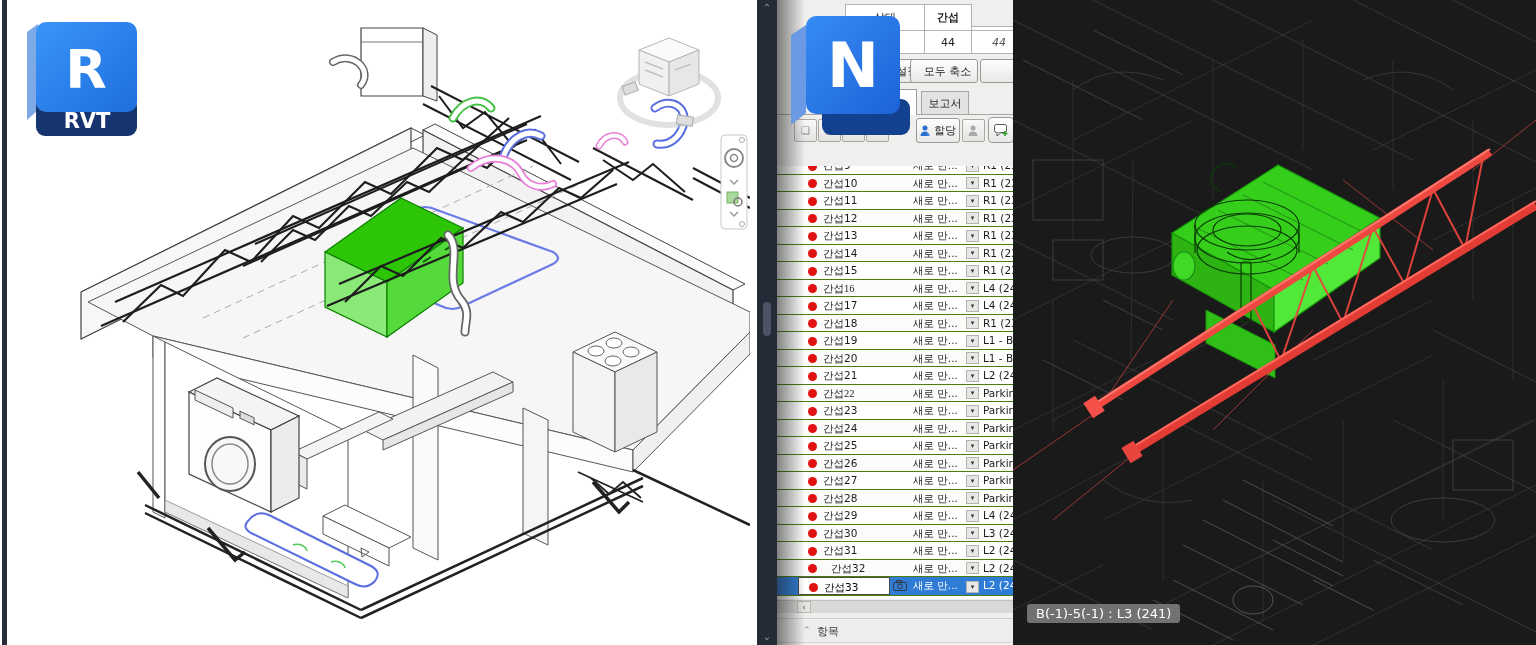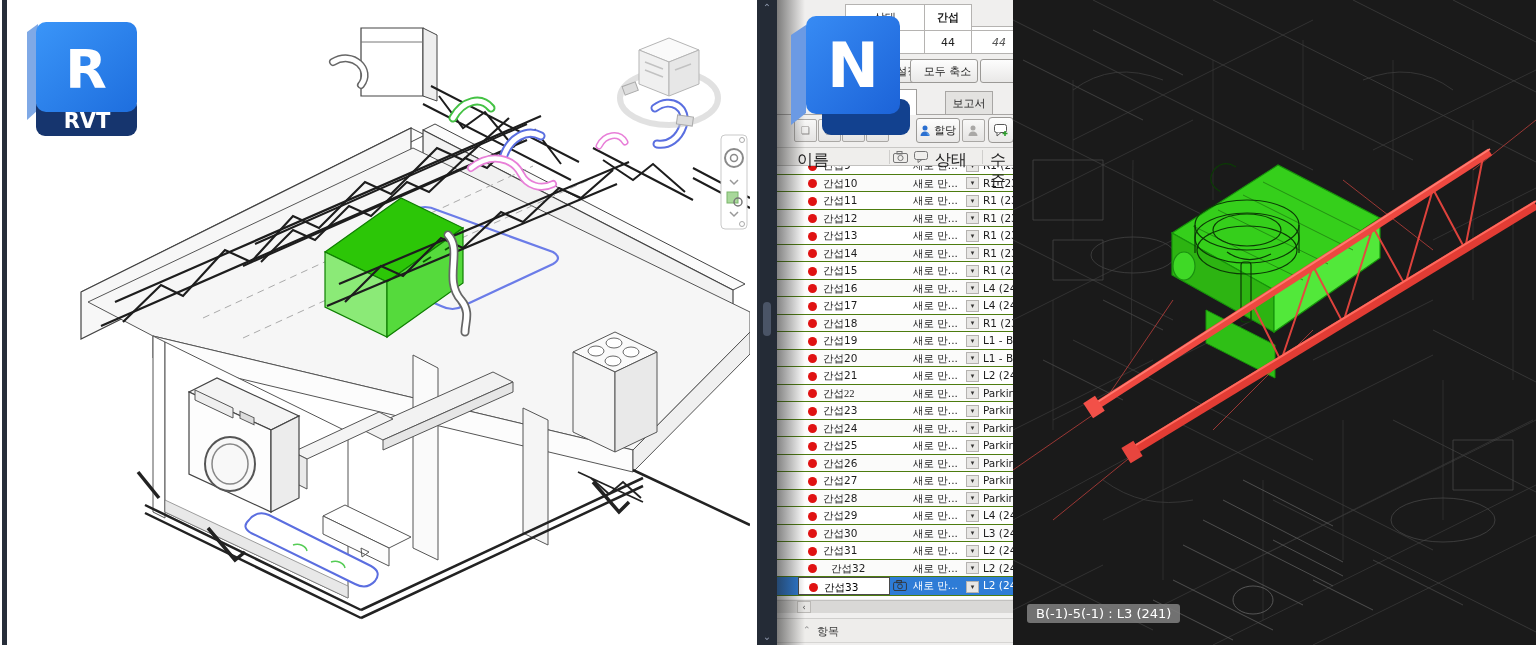--- a/index.html
+++ b/index.html
@@ -242,21 +242,21 @@
       </div>
     <div class="btn" style="left:133px;top:59px;width:68px;padding-left:7px;">
       <span style="white-space:nowrap;">모두 축소</span>
       </div>
     <div class="btn" style="left:203px;top:59px;width:48px;"></div>
 
     <div style="position:absolute;left:0;top:114px;width:236px;height:1px;background:#a8a6a4;"></div>
     <div class="tab active" style="left:80px;top:89px;width:60px;">
       <span>결과</span>
       </div>
-    <div class="tab inactive" style="left:144px;top:91px;width:48px;height:24px;margin-left:24px;">
+    <div class="tab inactive" style="left:144px;top:91px;width:48px;height:24px;">
       <span>보고서</span>
       </div>
 
     <div class="mini-btn" style="left:17px;top:119px;">❏</div>
     <div class="mini-btn" style="left:41px;top:119px;">❏</div>
     <div class="mini-btn" style="left:65px;top:119px;">⌗</div>
     <div class="mini-btn" style="left:89px;top:119px;">⌗</div>
     <div class="btn" style="left:139px;top:118px;width:44px;height:25px;">
       <svg width="11" height="12" viewBox="0 0 11 12" style="margin-right:3px;">
         <circle cx="5" cy="3" r="2.5" fill="#2a6fd0"></circle>
@@ -273,36 +273,20 @@
       </div>
     <div class="btn" style="left:211px;top:117px;width:26px;height:26px;border-radius:4px;">
       <svg width="15" height="13" viewBox="0 0 15 13">
         <rect x="0.5" y="0.5" width="12" height="8" rx="2" fill="#fff" stroke="#555"></rect>
         <path d="M3,8.5 L3,12 L7,8.5" fill="#fff" stroke="#555"></path>
         <path d="M11,7 v5 M8.5,9.5 h5" stroke="#2d9e2d" stroke-width="1.6"></path>
         </svg>
       </div>
   </div>
 
-  <div class="abs" id="list-header">
-    <span style="position:absolute;left:20px;top:2px;color:#222;">이름</span>
-    <svg style="position:absolute;left:116px;top:3px;" width="15" height="12" viewBox="0 0 15 12">
-      <rect x="0.5" y="2.5" width="14" height="9" rx="1.5" fill="none" stroke="#777"></rect>
-      <rect x="4" y="0.5" width="5" height="2.5" fill="none" stroke="#777"></rect>
-      <circle cx="7.5" cy="7" r="2.6" fill="none" stroke="#777"></circle>
-      </svg>
-    <svg style="position:absolute;left:137px;top:3px;" width="14" height="12" viewBox="0 0 14 12">
-      <rect x="0.5" y="0.5" width="13" height="8" rx="2" fill="none" stroke="#777"></rect>
-      <path d="M4,8.5 L4,11.5 L8,8.5" fill="none" stroke="#777"></path>
-      </svg>
-    <span style="position:absolute;left:158px;top:2px;color:#222;">상태</span>
-    <span style="position:absolute;left:213px;top:2px;color:#222;">수준</span>
-    <span style="position:absolute;left:112px;top:2px;width:1px;height:14px;background:#cfcecc;"></span>
-    <span style="position:absolute;left:205px;top:2px;width:1px;height:14px;background:#cfcecc;"></span>
-  </div>
 
   <div class="abs" id="clash-rows">
       <div class="crow" style="margin-top: -9px;">
         <span class="namecell">
           <span class="dot" style="left:10px;"></span>
           <span class="cname" style="left:25px;">간섭9</span>
         </span>
         <span class="cstat">새로 만...</span>
         <span class="ccaret">▾</span>
         <span class="clev">R1 (23</span>
@@ -357,21 +341,21 @@
           <span class="dot" style="left:10px;"></span>
           <span class="cname" style="left:25px;">간섭15</span>
         </span>
         <span class="cstat">새로 만...</span>
         <span class="ccaret">▾</span>
         <span class="clev">R1 (23</span>
       </div>
       <div class="crow">
         <span class="namecell">
           <span class="dot" style="left:10px;"></span>
-          <span class="cname" style="left:25px;">간섭16</span>
+          <span class="cname" style="left:25px;font-family:Liberation Serif, serif;">간섭16</span>
         </span>
         <span class="cstat">새로 만...</span>
         <span class="ccaret">▾</span>
         <span class="clev">L4 (24</span>
       </div>
       <div class="crow">
         <span class="namecell">
           <span class="dot" style="left:10px;"></span>
           <span class="cname" style="left:25px;">간섭17</span>
         </span>

